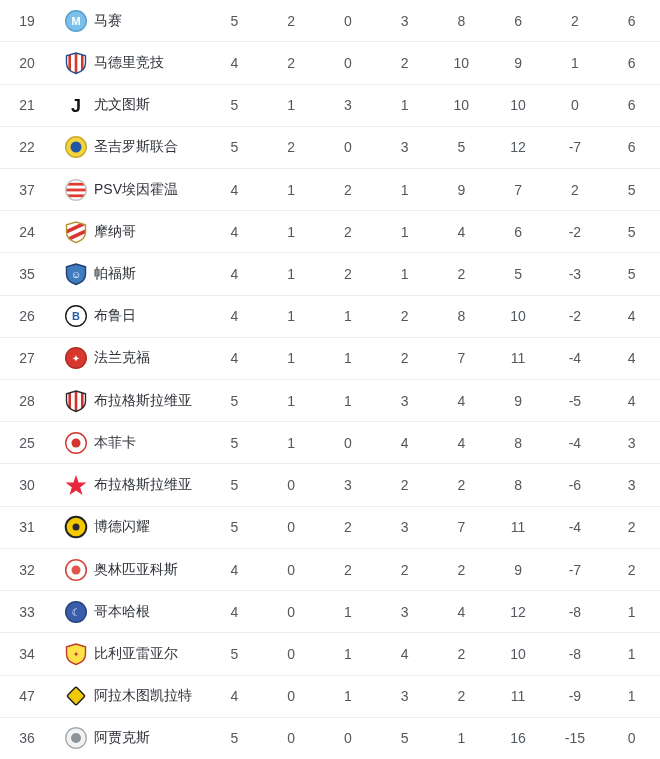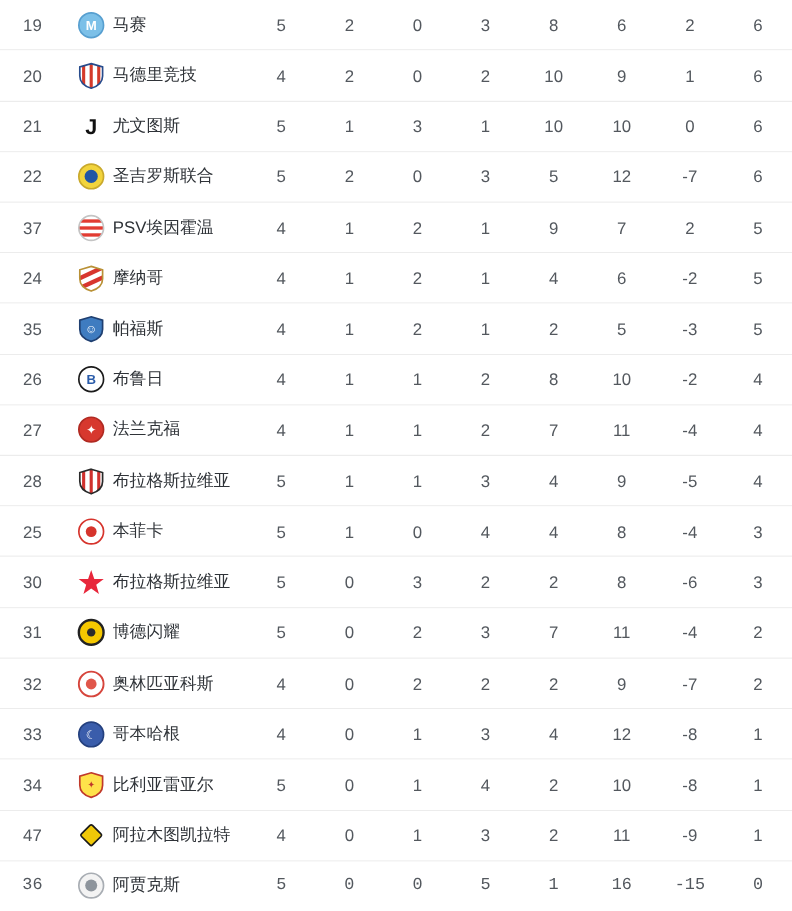--- a/index.html
+++ b/index.html
@@ -1,20 +1,20 @@
 <!DOCTYPE html>
 <html><head>
 <meta charset="utf-8">
 <style>
   html,body{margin:0;padding:0;background:#ffffff;}
   body{width:660px;font-family:"Liberation Sans","DejaVu Sans",sans-serif;}
   .table{width:660px;height:759px;display:flex;flex-direction:column;background:#fff;justify-content:flex-end;}
   .row{flex:1;display:flex;align-items:center;padding-left:14px;box-sizing:border-box;
        border-bottom:1px solid #ececec;background:#fff;cursor:pointer;}
-  .row:last-child{border-bottom:none;font-family:Liberation Mono, monospace;}
+  .row:last-child{border-bottom:none;}
   .rank{width:26px;text-align:center;font-size:14px;color:#53585e;flex:none;}
   .logo{width:24px;height:24px;margin-left:24px;flex:none;display:flex;align-items:center;justify-content:center;}
   .logo svg{display:block;}
   .name{margin-left:6px;font-size:14px;color:#2f3338;white-space:nowrap;}
   .stats{margin-left:auto;width:454px;display:flex;flex:none;}
   .stat{flex:1;text-align:center;font-size:14px;color:#53585e;}
 </style>
 </head>
 <body>
 

